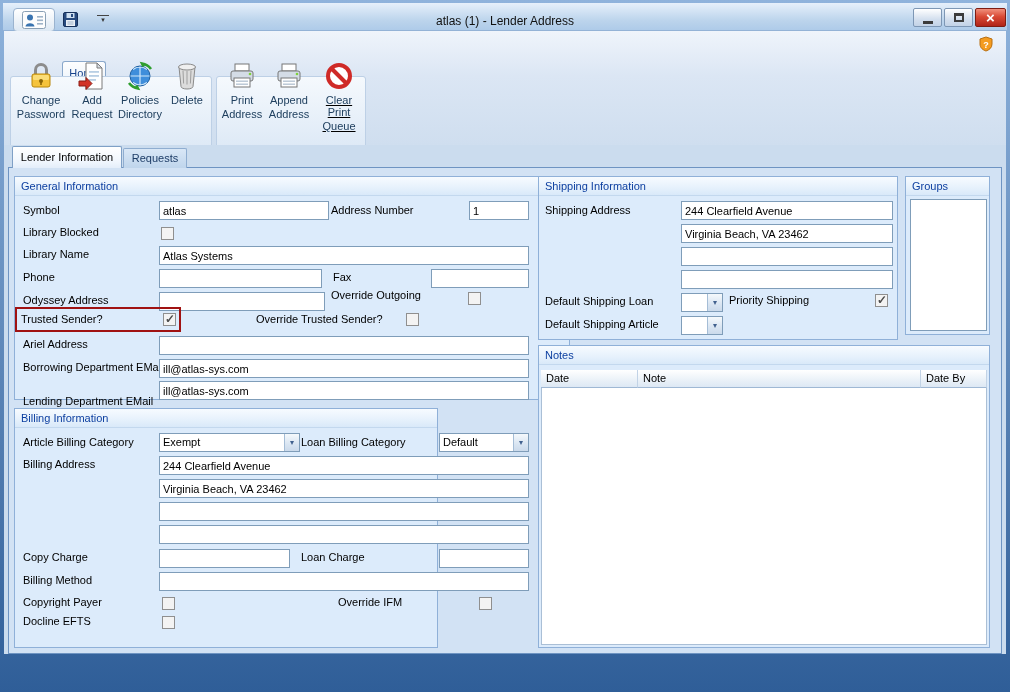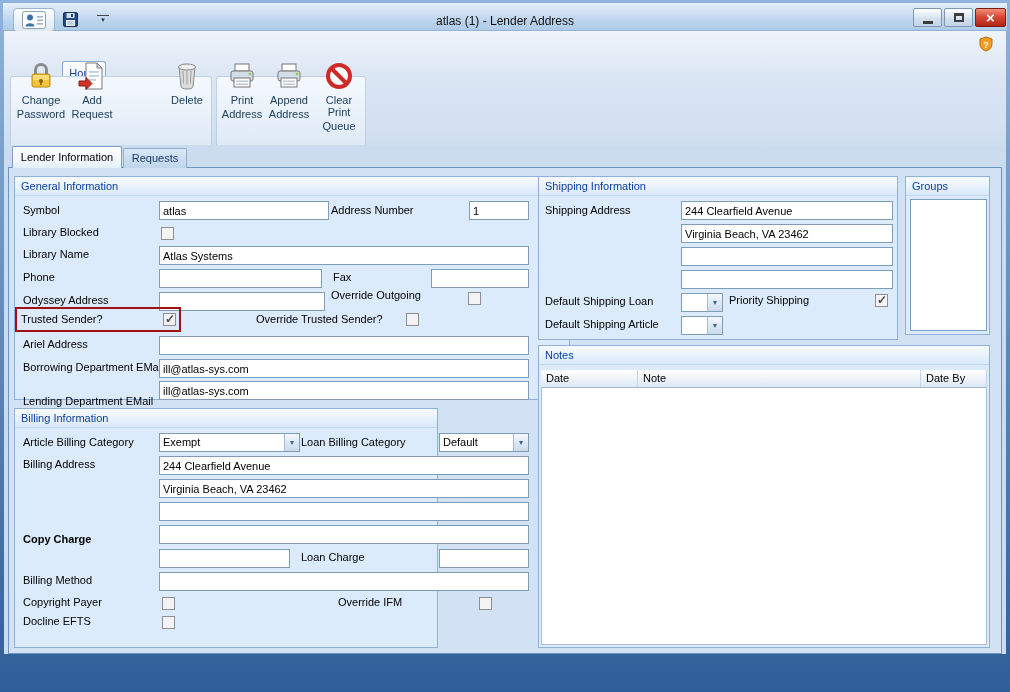--- a/index.html
+++ b/index.html
@@ -159,20 +159,32 @@
         <rect x="12" y="10" width="10" height="1.8" fill="#b9cfe4"></rect>
         <rect x="12" y="14" width="10" height="1.8" fill="#b9cfe4"></rect>
         <rect x="12" y="18" width="7" height="1.8" fill="#b9cfe4"></rect>
         <path d="M2 20 h7 v-3.5 l6 6 -6 6 V25 H2 z" fill="#d23327" stroke="#8c1d14"></path>
       </svg>
     </span>
     <span class="rlabel">Add</span>
     <span class="rlabel">Request</span>
   </div>
 
+  <div class="rbtn" style="left:116px; width:48px;">
+    <span class="ricon">
+      <svg width="30" height="30" viewBox="0 0 30 30">
+        <circle cx="15" cy="15" r="10" fill="#3f8edb" stroke="#1e5fa0"></circle>
+        <path d="M5.5 15 h19 M15 5.5 v19 M8 8.5 a12 12 0 0 1 14 0 M8 21.5 a12 12 0 0 0 14 0" stroke="#cfe7fa" stroke-width="1.2" fill="none"></path>
+        <path d="M26 8 a14 14 0 0 0 -9 -5.5 l1.5 3" stroke="#2f9e2f" stroke-width="2.6" fill="none"></path>
+        <path d="M4 22 a14 14 0 0 0 9 5.5 l-1.5 -3" stroke="#2f9e2f" stroke-width="2.6" fill="none"></path>
+      </svg>
+    </span>
+    <span class="rlabel">Policies</span>
+    <span class="rlabel">Directory</span>
+  </div>
 
   <div class="rbtn" style="left:166px; width:42px;">
     <span class="ricon">
       <svg width="30" height="30" viewBox="0 0 30 30">
         <path d="M7 6 l2 19.5 a6 2.5 0 0 0 12 0 L23 6" fill="#dcdcdc" stroke="#8a8a8a"></path>
         <ellipse cx="15" cy="6" rx="8.5" ry="3" fill="#efefef" stroke="#8a8a8a"></ellipse>
         <path d="M11 9.5 l0.6 13 M15 10 v13.5 M19 9.5 l-0.6 13" stroke="#9e9e9e" fill="none"></path>
       </svg>
     </span>
     <span class="rlabel">Delete</span>
@@ -202,21 +214,21 @@
         <rect x="7" y="17" width="16" height="9" fill="#ffffff" stroke="#777"></rect>
         <rect x="9" y="19.5" width="12" height="1.4" fill="#b7c5d3"></rect>
         <rect x="9" y="22.5" width="12" height="1.4" fill="#b7c5d3"></rect>
         <circle cx="23" cy="13" r="1.3" fill="#7fd13b"></circle>
       </svg>
     </span>
     <span class="rlabel">Append</span>
     <span class="rlabel">Address</span>
   </div>
 
-  <div class="rbtn" style="left:314px; width:50px;">
+  <div class="rbtn" style="left:314px; width:50px;text-decoration:underline;">
     <span class="ricon">
       <svg width="30" height="30" viewBox="0 0 30 30">
         <circle cx="15" cy="15" r="11" fill="#ffffff" stroke="#cf2a27" stroke-width="4"></circle>
         <line x1="7.5" y1="7.5" x2="22.5" y2="22.5" stroke="#cf2a27" stroke-width="4"></line>
       </svg>
     </span>
     <span class="rlabel">Clear Print</span>
     <span class="rlabel">Queue</span>
   </div>
 
@@ -286,21 +298,21 @@
       <span class="txt">Default</span>
       <span class="arrow">▾</span>
     </div>
 
     <span class="lbl" style="left:8px; top:49px;">Billing Address</span>
     <input class="tb" style="left: 144px; top: 47px; width: 370px;" value="244 Clearfield Avenue">
     <input class="tb" style="left: 144px; top: 70px; width: 370px;" value="Virginia Beach, VA 23462">
     <input class="tb" style="left: 144px; top: 93px; width: 370px;" value="">
     <input class="tb" style="left: 144px; top: 116px; width: 370px;" value="">
 
-    <span class="lbl" style="left:8px; top:124px;font-weight:bold;">Copy Charge</span>
+    <span class="lbl" style="left:8px; top:142px;">Copy Charge</span>
     <input class="tb" style="left: 144px; top: 140px; width: 131px;" value="">
     <span class="lbl" style="left:286px; top:142px;">Loan Charge</span>
     <input class="tb" style="left: 424px; top: 140px; width: 90px;" value="">
 
     <span class="lbl" style="left:8px; top:165px;">Billing Method</span>
     <input class="tb" style="left: 144px; top: 163px; width: 370px;" value="">
 
     <span class="lbl" style="left:8px; top:187px;">Copyright Payer</span>
     <span class="cb" style="left:147px; top:188px;"></span>
     <span class="lbl" style="left:323px; top:187px;">Override IFM</span>

